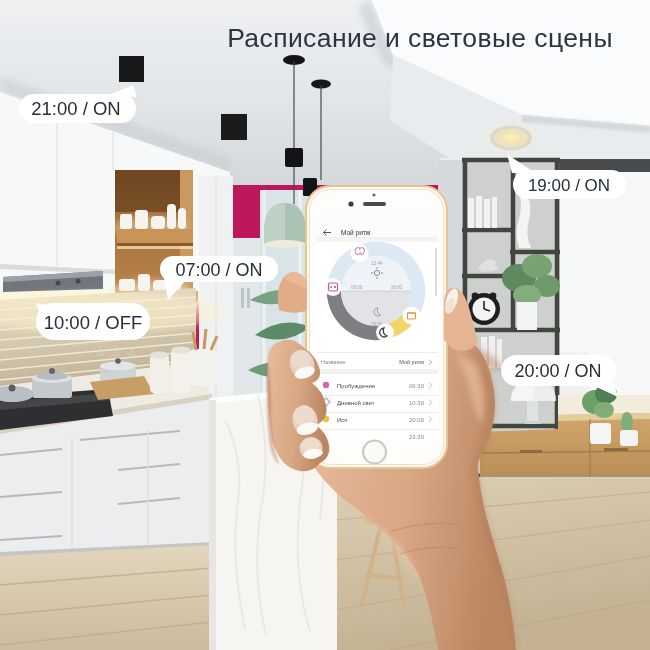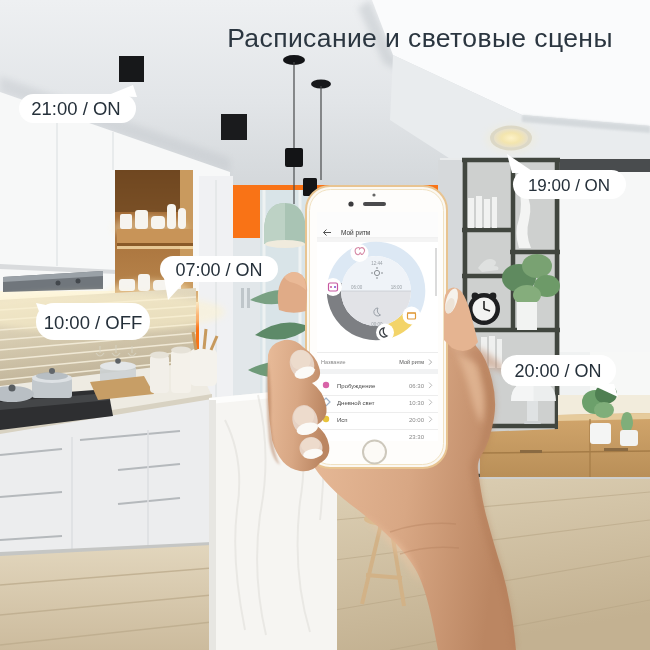--- a/index.html
+++ b/index.html
@@ -1,16 +1,16 @@
 <!DOCTYPE html>
 <html><head>
 <meta charset="utf-8">
 <style>
 html,body{margin:0;padding:0;}
-#stage{position:relative;width:650px;height:650px;overflow:hidden;background:#f97316;font-family:"Liberation Sans",sans-serif;}
+#stage{position:relative;width:650px;height:650px;overflow:hidden;background:#be185d;font-family:"Liberation Sans",sans-serif;}
 svg{position:absolute;left:0;top:0;}
 </style>
 </head>
 <body>
 <div id="stage">
 <svg width="650" height="650" viewBox="0 0 650 650" font-family="Liberation Sans, sans-serif">
 <defs>
 <linearGradient id="ceilG" x1="0" y1="0" x2="0" y2="1">
 <stop offset="0" stop-color="#eef0f2"></stop>
           <stop offset="0.55" stop-color="#e2e5e8"></stop>

